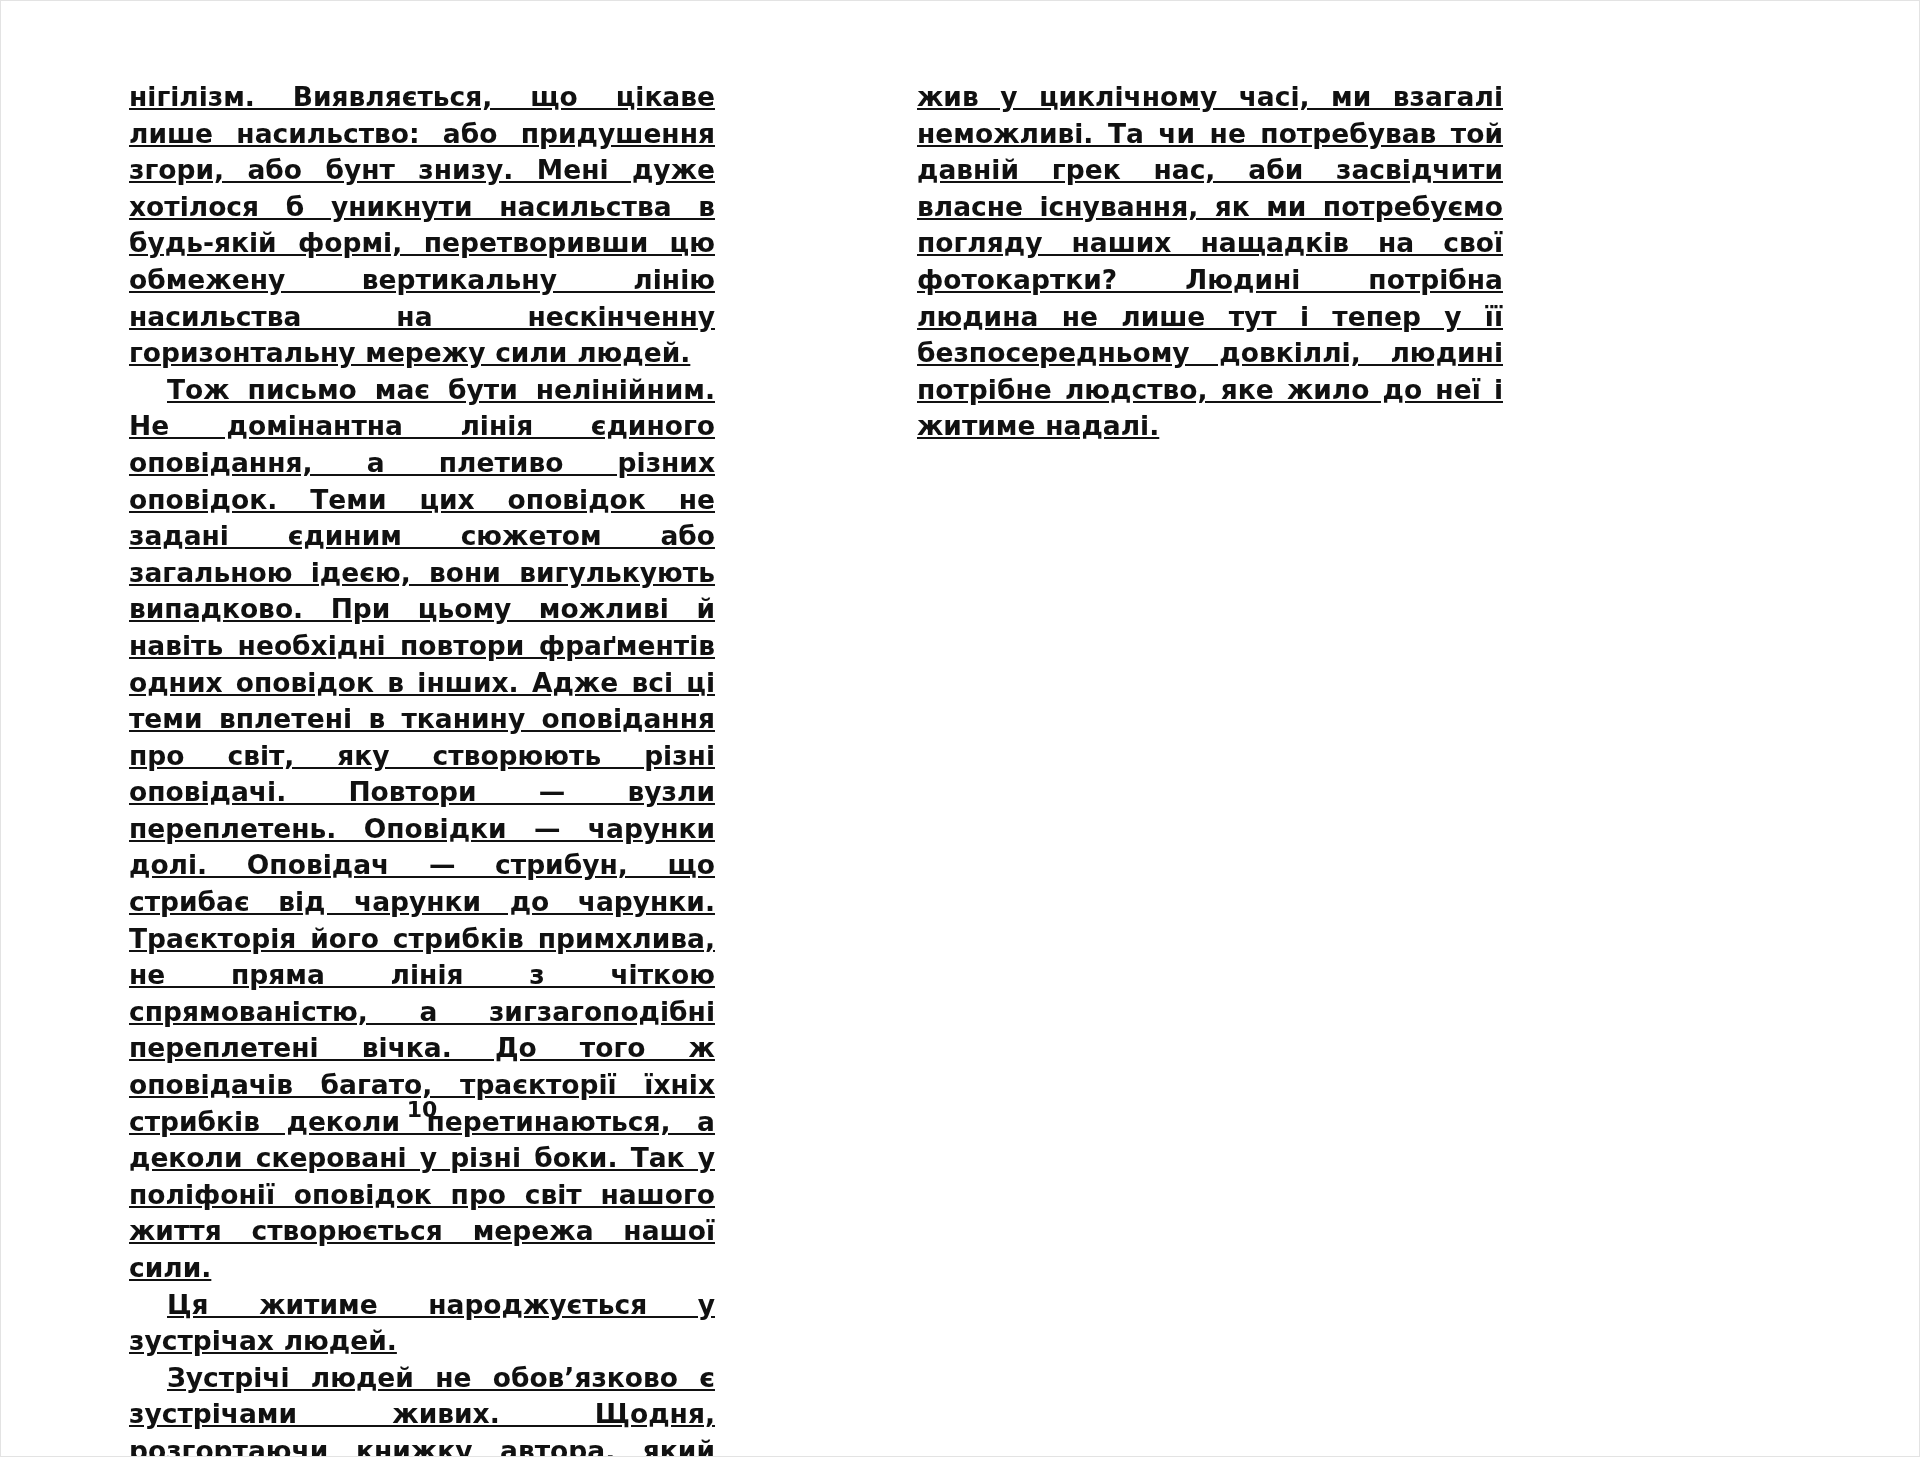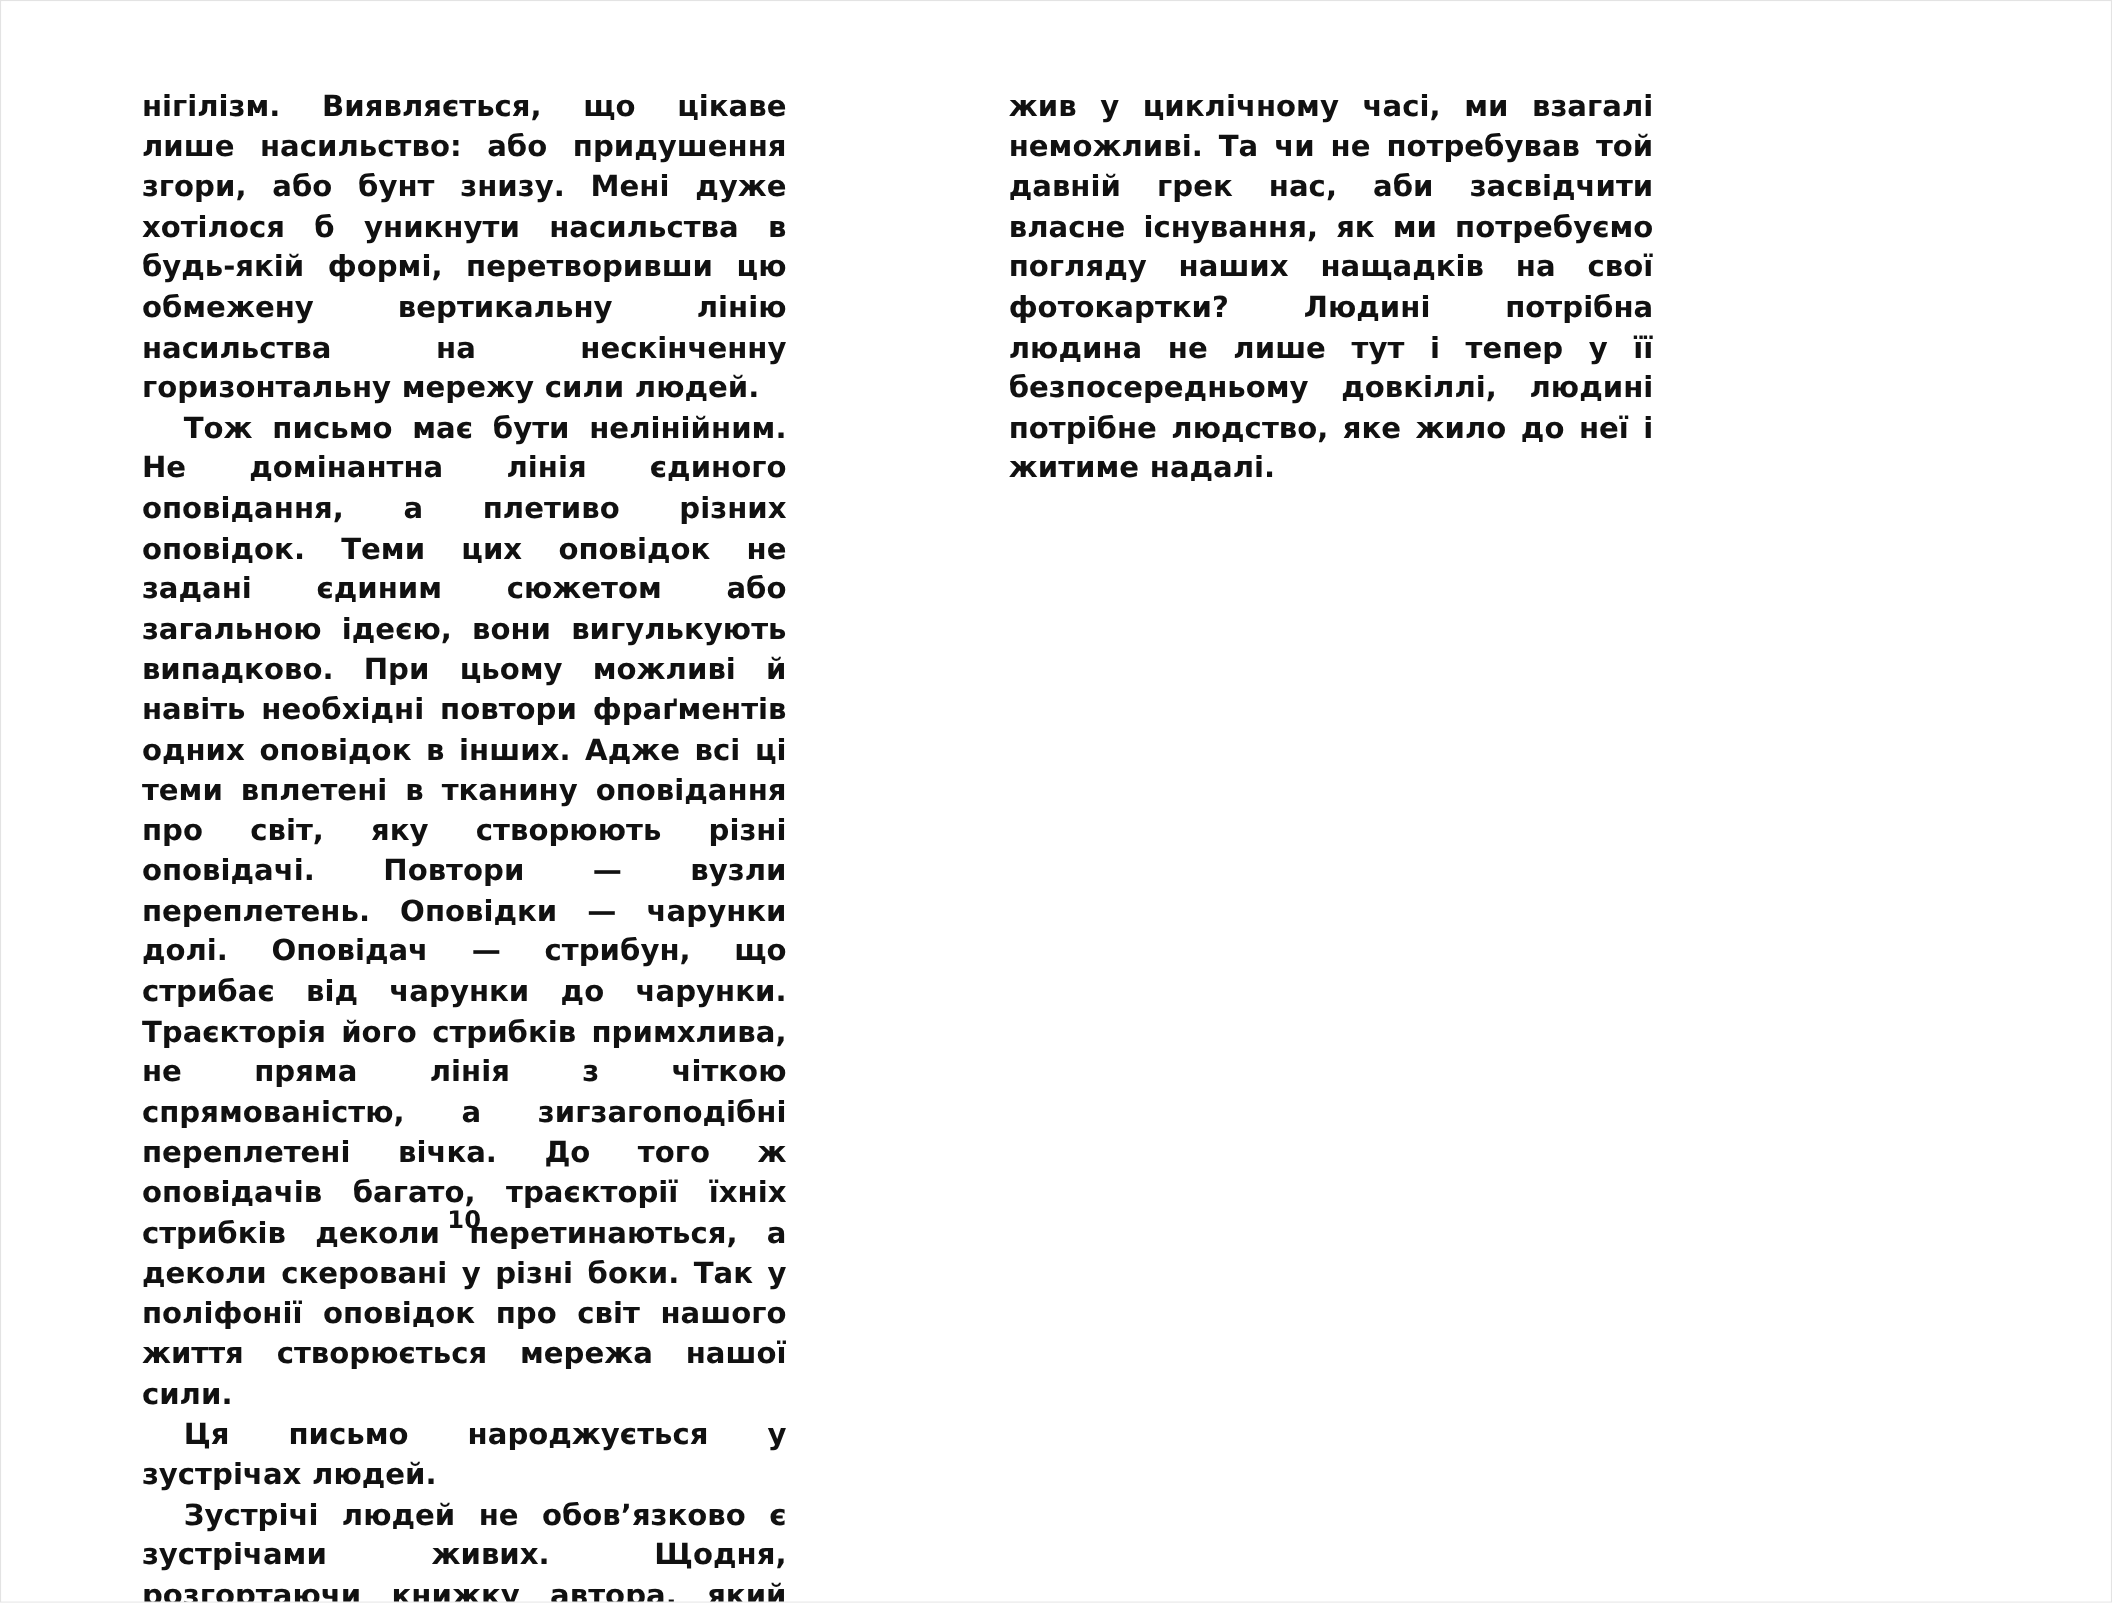--- a/index.html
+++ b/index.html
@@ -28,20 +28,21 @@
 
   .text-column p.paragraph {
     margin: 0;
     font-size: 26.5px;
     line-height: 36.6px;
     font-weight: 600;
     text-align: justify;
     hyphens: auto;
     -webkit-hyphens: auto;
     word-spacing: 0.5px;
+    text-decoration: underline;
   }
   .text-column p.paragraph.indent {
     text-indent: 38px;
   }
 
   .page-number {
     position: absolute;
     left: 128px;
     width: 586px;
     top: 1096px;
@@ -52,21 +53,21 @@
   }
 </style>
 </head>
 <body>
 
 <div class="spread">
 
   <div class="text-column left">
       <p class="paragraph">нігілізм. Виявляється, що цікаве лише насильство: або придушення згори, або бунт знизу. Мені дуже хотілося б уникнути насильства в будь-якій формі, перетворивши цю обмежену вертикальну лінію насильства на нескінченну горизонтальну мережу сили людей.</p>
       <p class="paragraph indent">Тож письмо має бути нелінійним. Не домінантна лінія єдиного оповідання, а плетиво різних оповідок. Теми цих оповідок не задані єдиним сюжетом або загальною ідеєю, вони вигулькують випадково. При цьому можливі й навіть необхідні повтори фраґментів одних оповідок в інших. Адже всі ці теми вплетені в тканину оповідання про світ, яку створюють різні оповідачі. Повтори — вузли переплетень. Оповідки — чарунки долі. Оповідач — стрибун, що стрибає від чарунки до чарунки. Траєкторія його стрибків примхлива, не пряма лінія з чіткою спрямованістю, а зигзагоподібні переплетені вічка. До того ж оповідачів багато, траєкторії їхніх стрибків деколи перетинаються, а деколи скеровані у різні боки. Так у поліфонії оповідок про світ нашого життя створюється мережа нашої сили.</p>
-      <p class="paragraph indent">Ця письмо народжується у зустрічах людей.</p>
+      <p class="paragraph indent">Ця житиме народжується у зустрічах людей.</p>
       <p class="paragraph indent">Зустрічі людей не обов’язково є зустрічами живих. Щодня, розгортаючи книжку автора, який уже помер, я із захопленням відчуваю життя того, кого вже немає. Та для цього відчуття необов’язково читати старі книжки. Досить згадати останню фразу померлого друга або уявити погляд на власну фотокартку свого ще ненародженого нащадка. Зрештою, його погляд незбагненний. Майбутнє незрозуміліше за минуле, адже його ще немає, а минуле вже було. Хоча таке наше зухвале ставлення до минулого також підважене. Скажімо, для давнього грека, який</p>
     </div>
 
   <div class="text-column right">
       <p class="paragraph">жив у циклічному часі, ми взагалі неможливі. Та чи не потребував той давній грек нас, аби засвідчити власне існування, як ми потребуємо погляду наших нащадків на свої фотокартки? Людині потрібна людина не лише тут і тепер у її безпосередньому довкіллі, людині потрібне людство, яке жило до неї і житиме надалі.</p>
     </div>
 
   <div class="page-number">10</div>
 
 </div>

